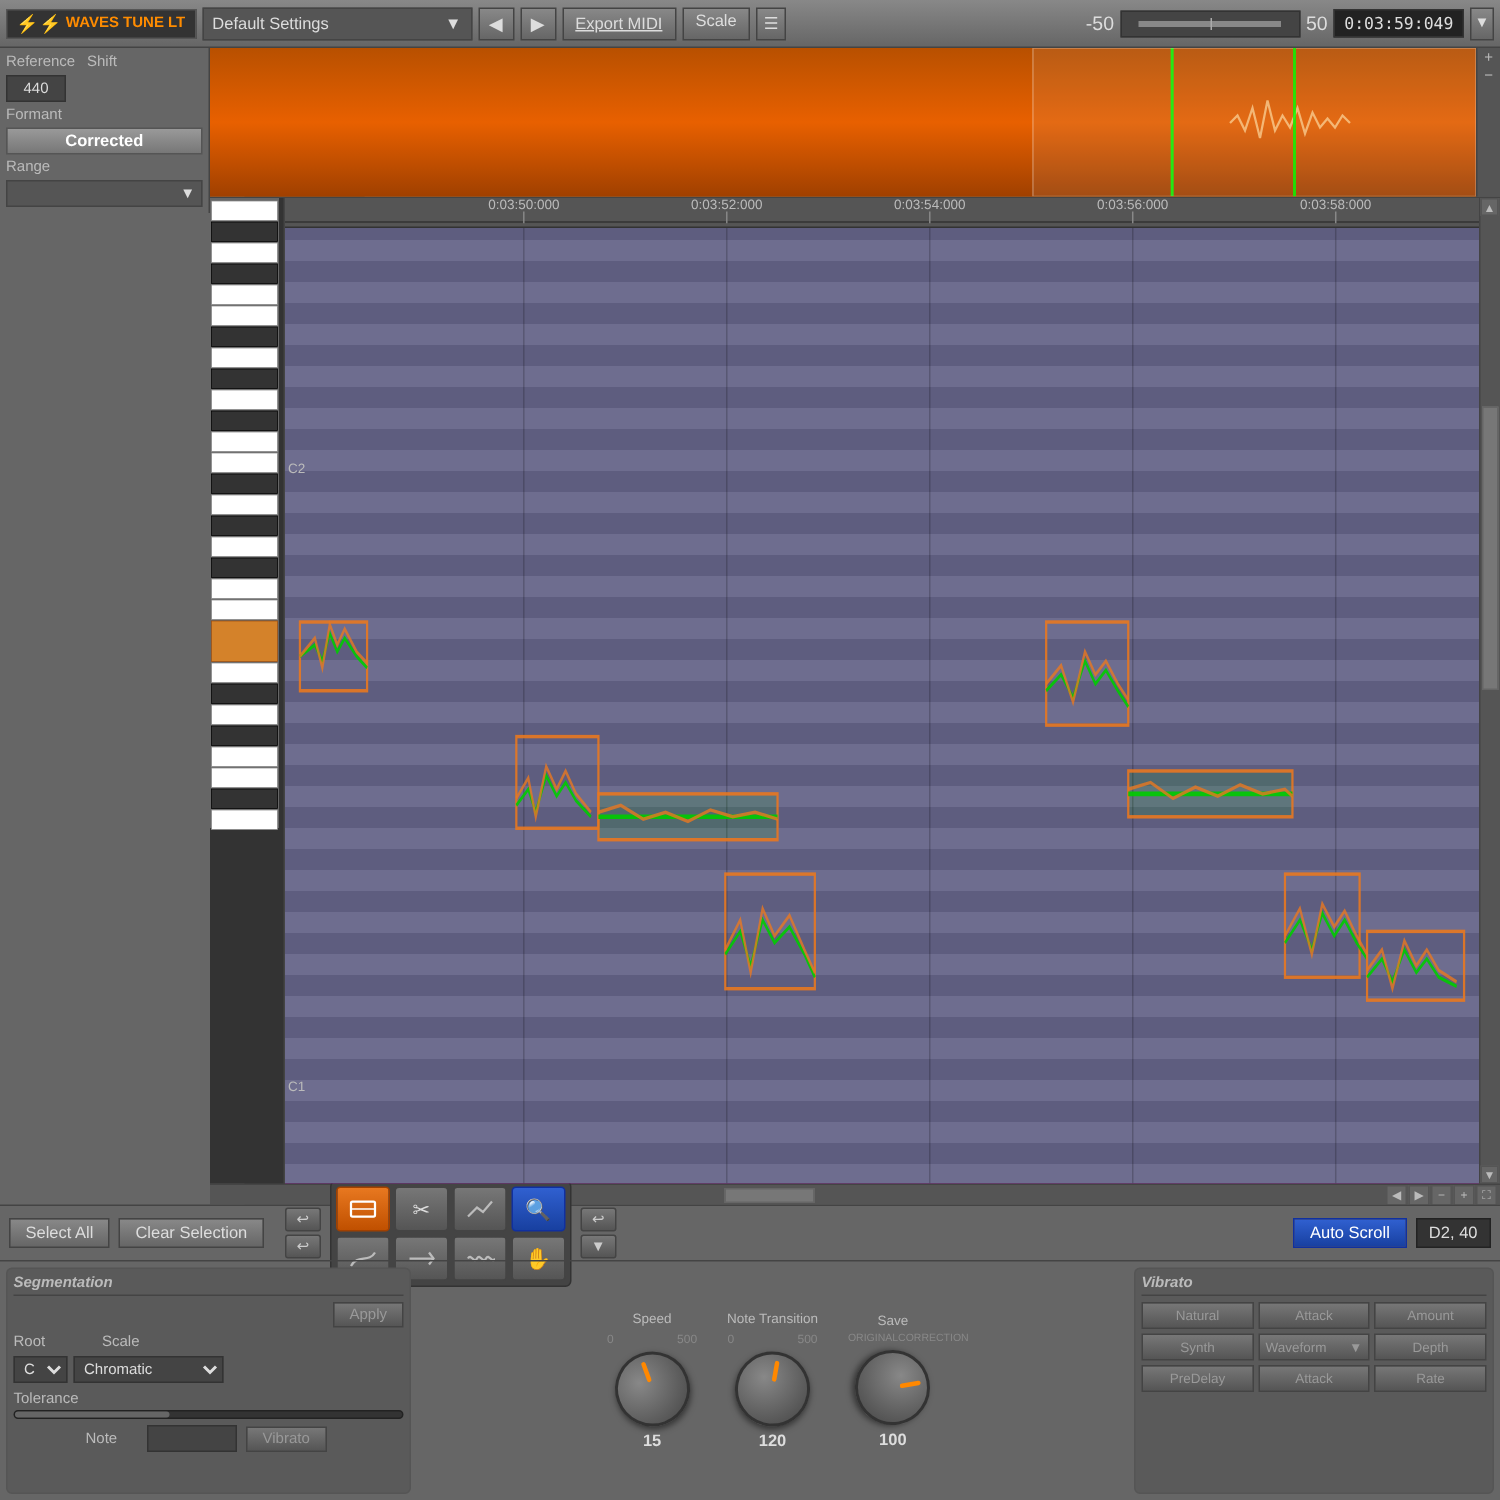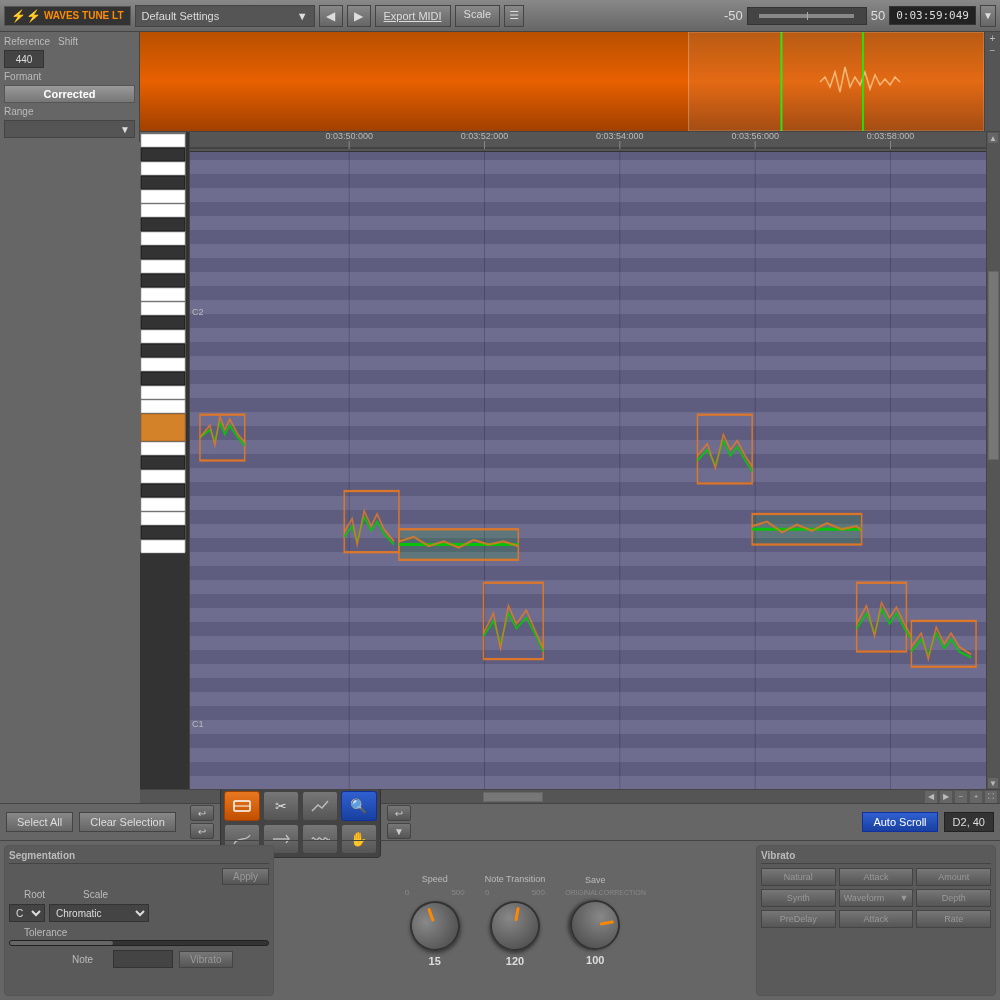--- a/index.html
+++ b/index.html
@@ -414,20 +414,21 @@
       padding: 4px;
       background: #5a5a5a;
     }
     .panel-title {
       color: #bbb;
       font-size: 10px;
       font-weight: bold;
       margin-bottom: 4px;
       border-bottom: 1px solid #444;
       padding-bottom: 2px;
+      font-style: italic;
     }
     .seg-row {
       display: flex;
       align-items: center;
       gap: 4px;
       margin-bottom: 4px;
     }
     .seg-apply-btn {
       background: linear-gradient(to bottom, #777, #555);
       border: 1px solid #444;
@@ -441,21 +442,20 @@
       border: 1px solid #333;
       color: #ddd;
       height: 18px;
       font-size: 10px;
       padding: 0 2px;
     }
     .seg-label {
       color: #bbb;
       font-size: 10px;
       width: 35px;
-      margin-left: 15px;
     }
     .tolerance-section {
       margin-top: 2px;
     }
     .tolerance-bar {
       width: 100%;
       height: 6px;
       background: #333;
       border: 1px solid #222;
       border-radius: 3px;

